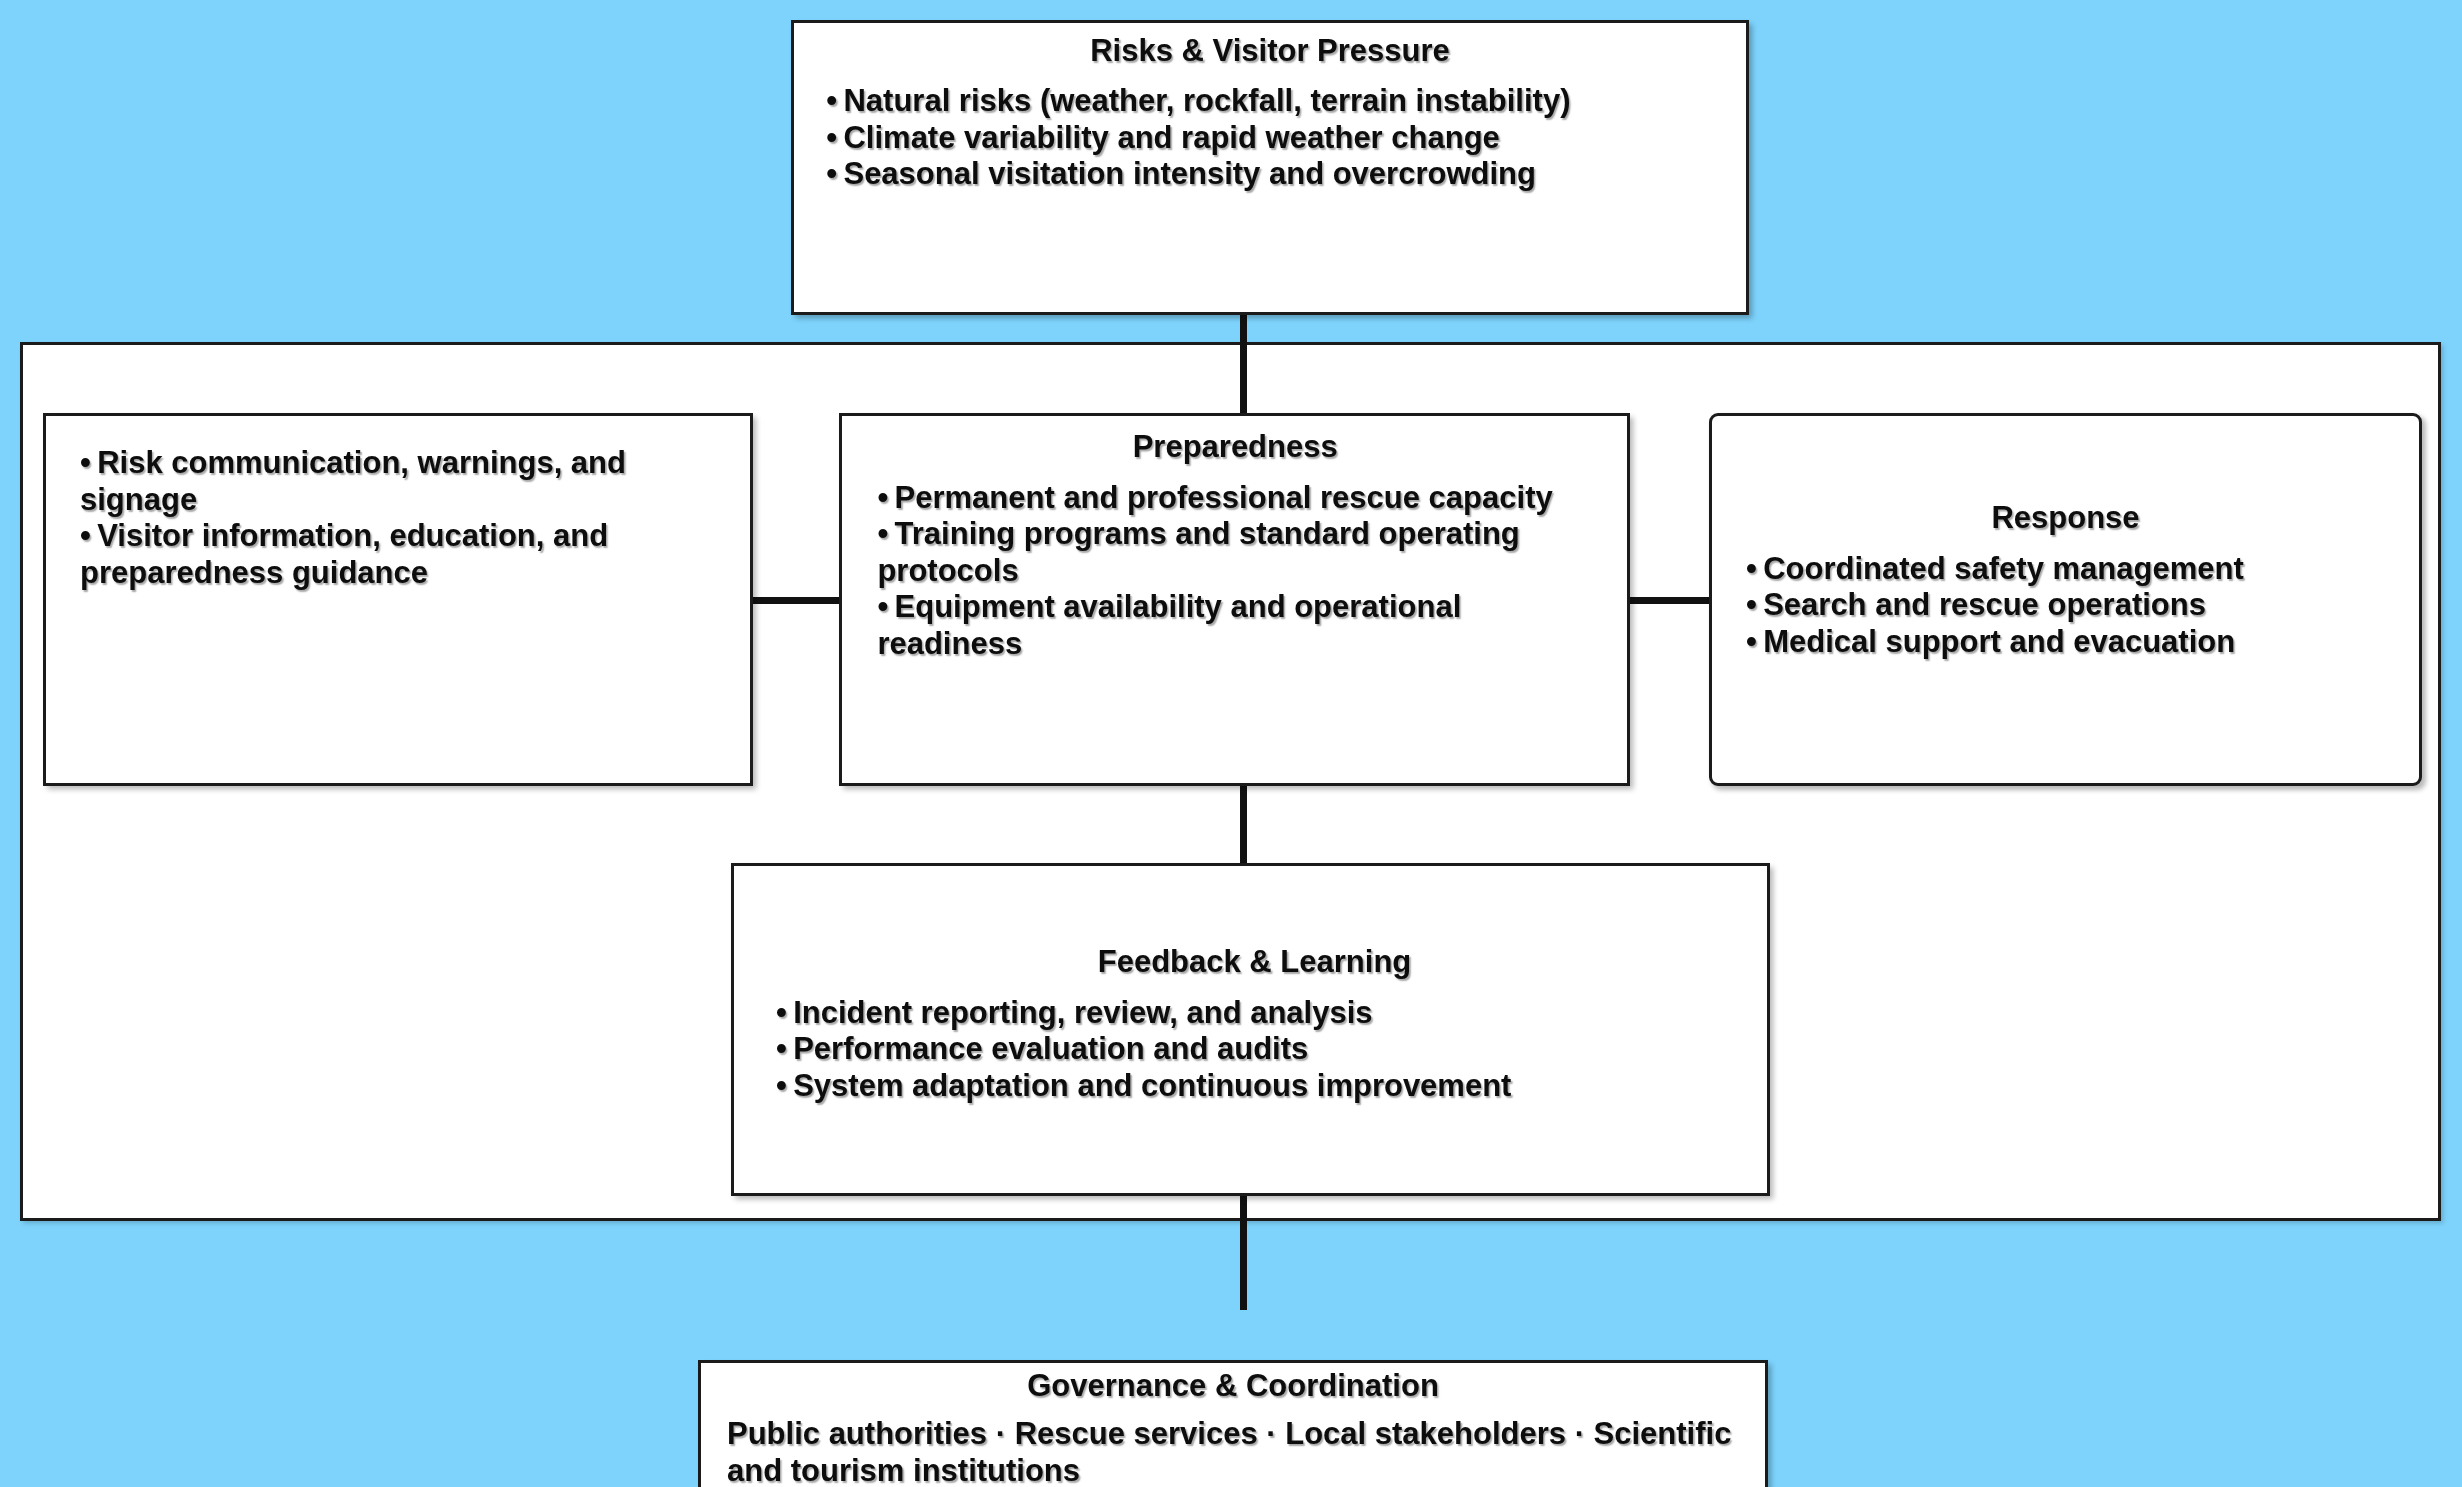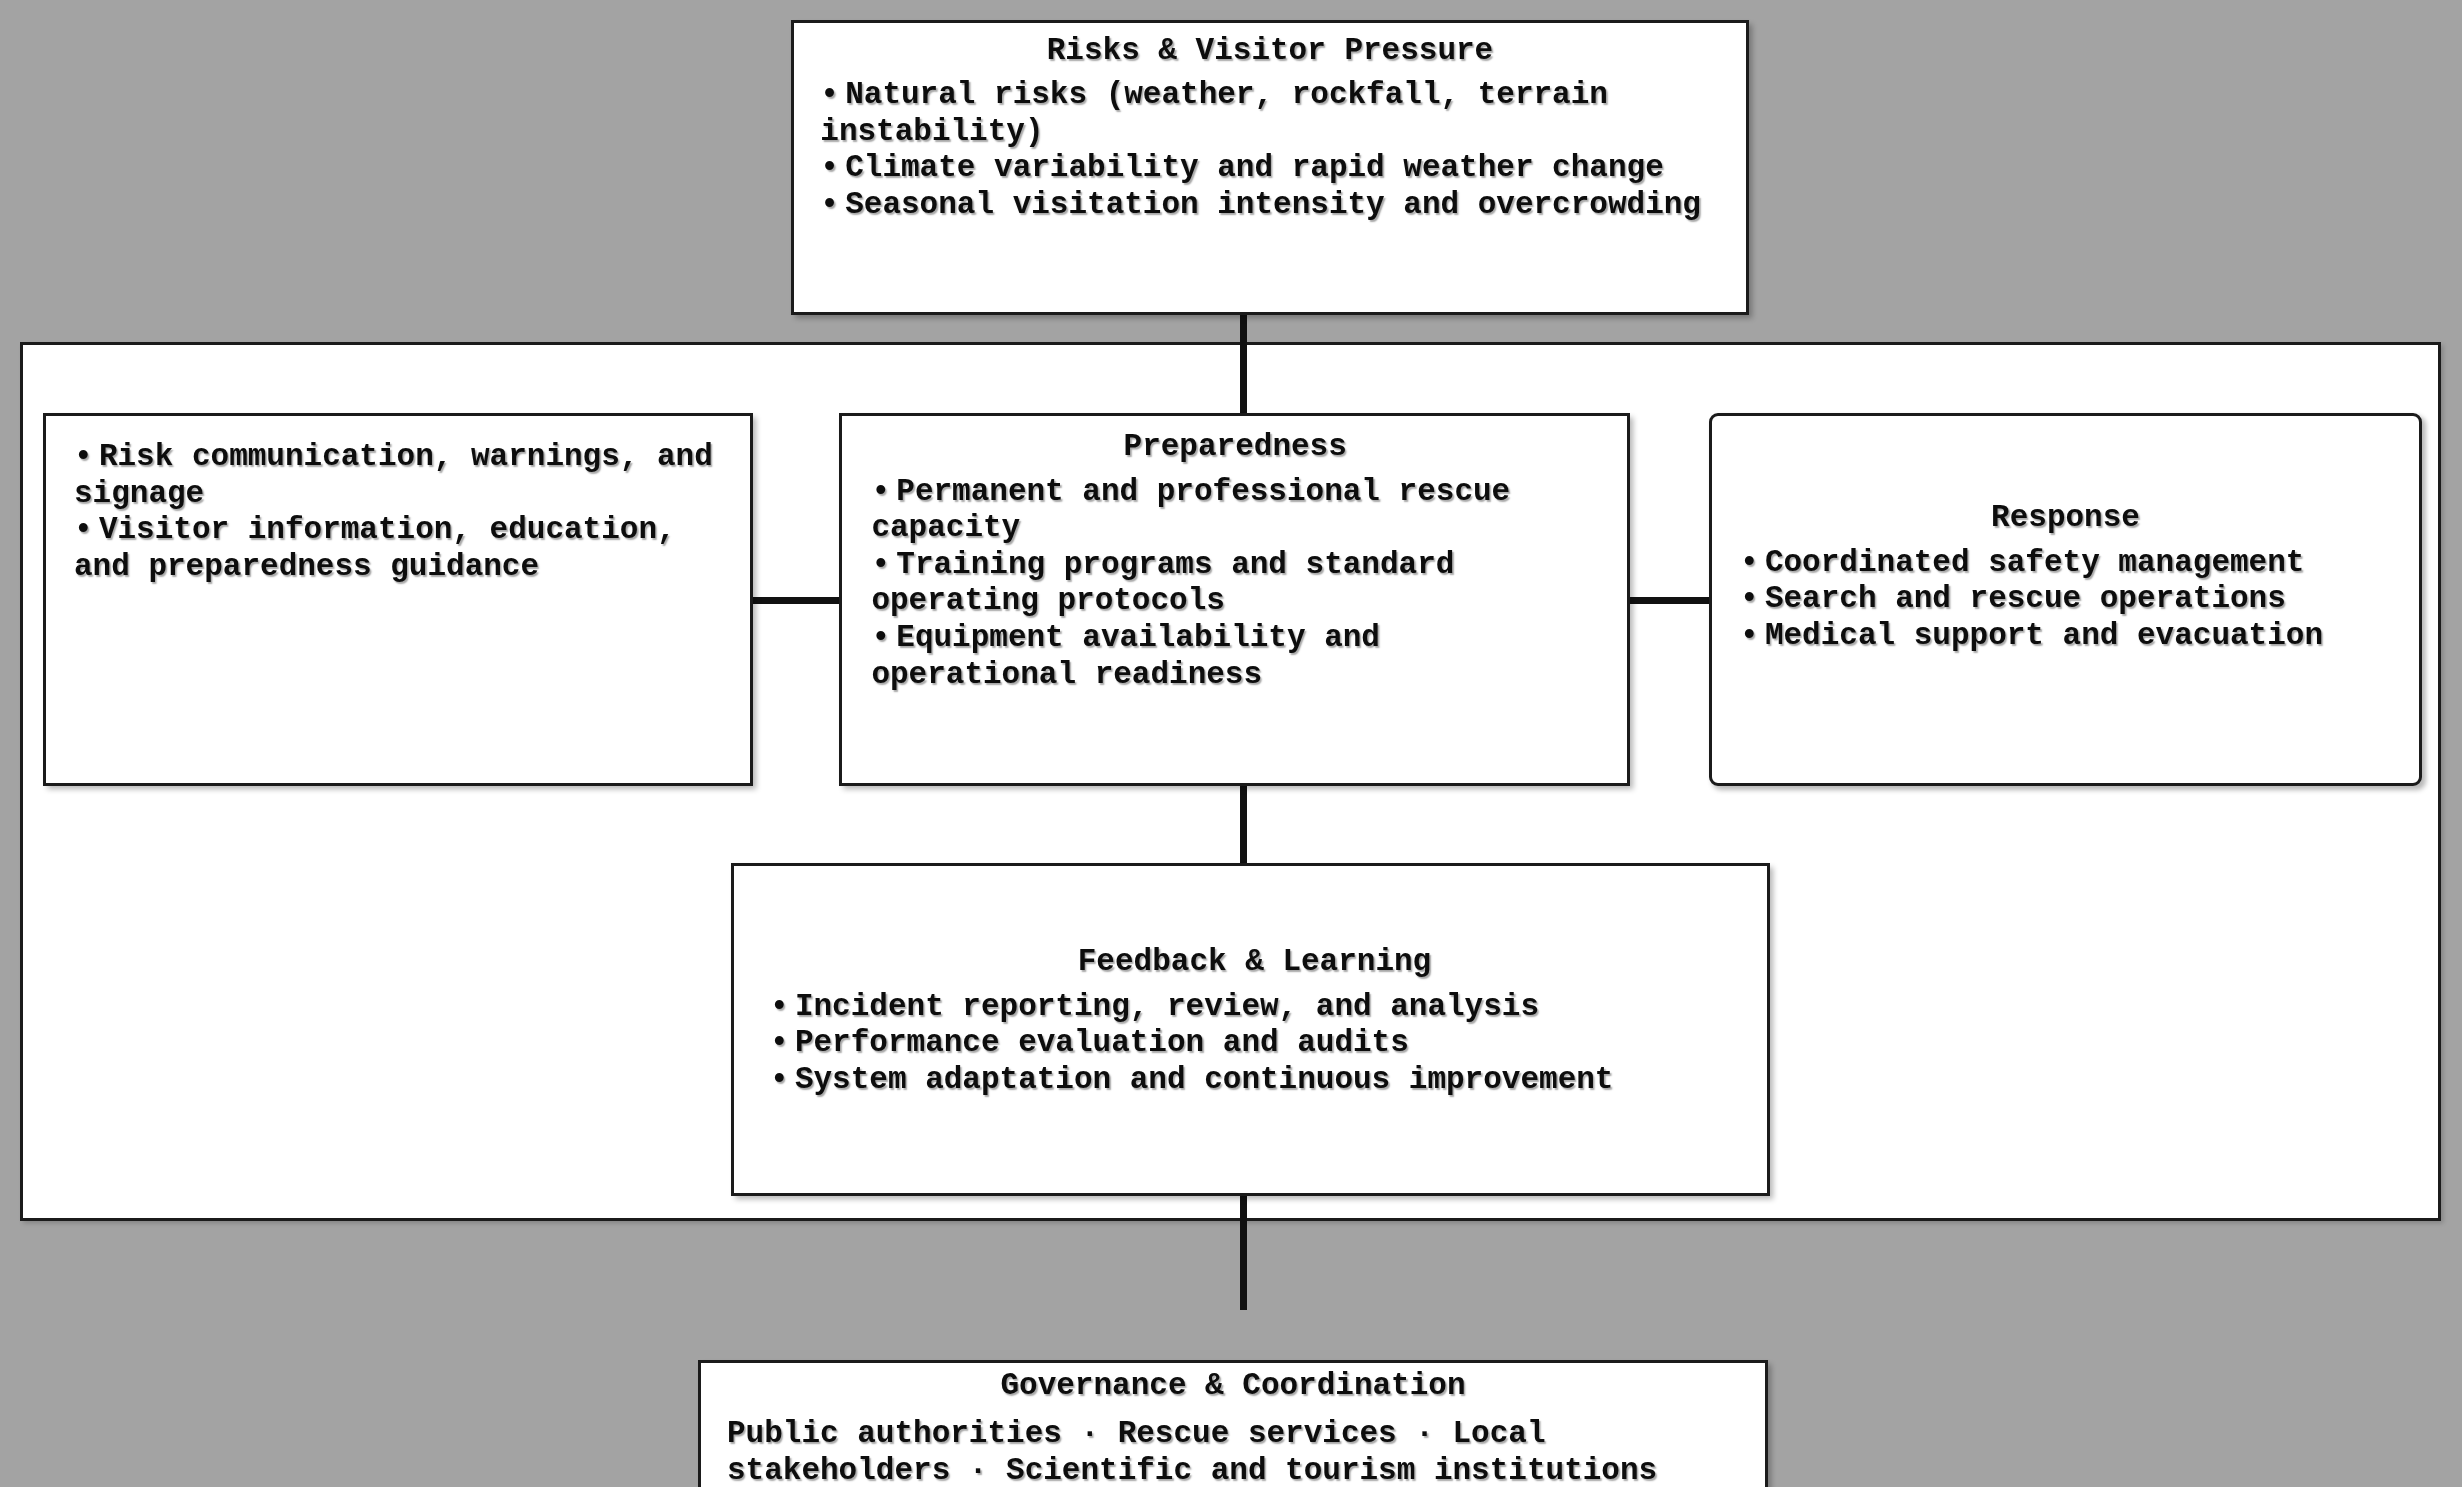--- a/index.html
+++ b/index.html
@@ -4,22 +4,22 @@
 <style>
   html, body {
     margin: 0;
     padding: 0;
     background: #ffffff;
   }
   #canvas {
     position: relative;
     width: 2462px;
     height: 1487px;
-    background: #a3a3a3;
-    font-family: Liberation Mono, monospace;
+    background: #7dd3fc;
+    font-family: Liberation Sans, sans-serif;
     overflow: hidden;
   }
 
   
   .box {
     position: absolute;
     box-sizing: border-box;
     border: 3.1px solid #1b1b1b;
     background: #ffffff;
     box-shadow: 3.9px 3.9px 5.5px rgba(0,0,0,0.28);
@@ -30,21 +30,21 @@
     text-align: center;
     font-weight: bold;
     font-size: 31px;
     line-height: 1.12;
     color: #0d0d0d;
     text-shadow: 1.6px 1.6px 1.6px rgba(0,0,0,0.35);
     margin: 0;
     padding: 0;
   }
   .box-body {
-    margin: 9px;
+    margin: 15px;
     padding: 0;
     list-style: none;
   }
   .box-body li {
     font-weight: bold;
     font-size: 31px;
     line-height: 1.18;
     color: #0d0d0d;
     text-shadow: 1.6px 1.6px 1.6px rgba(0,0,0,0.35);
     margin: 0;

